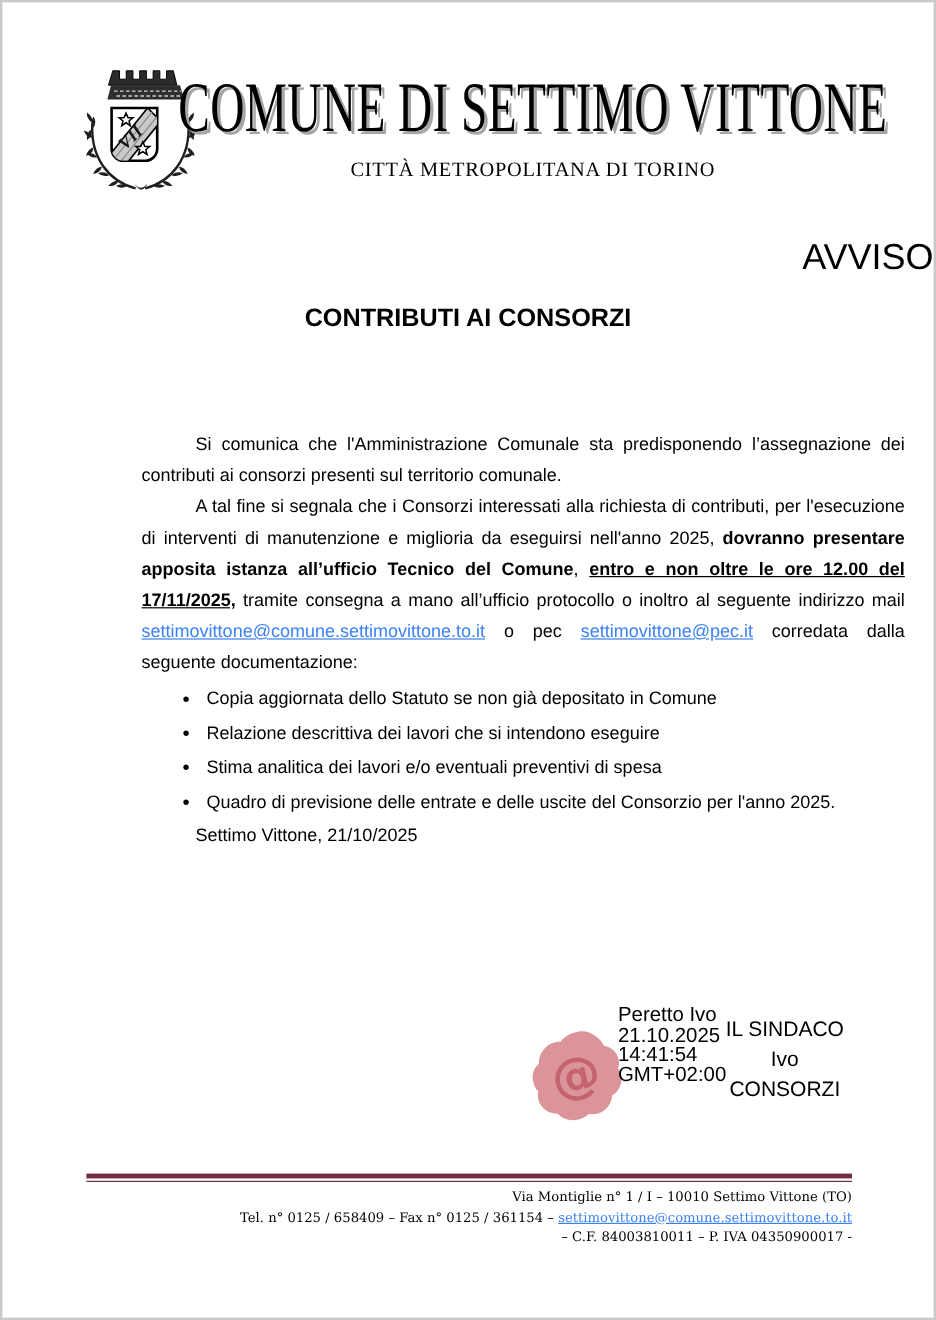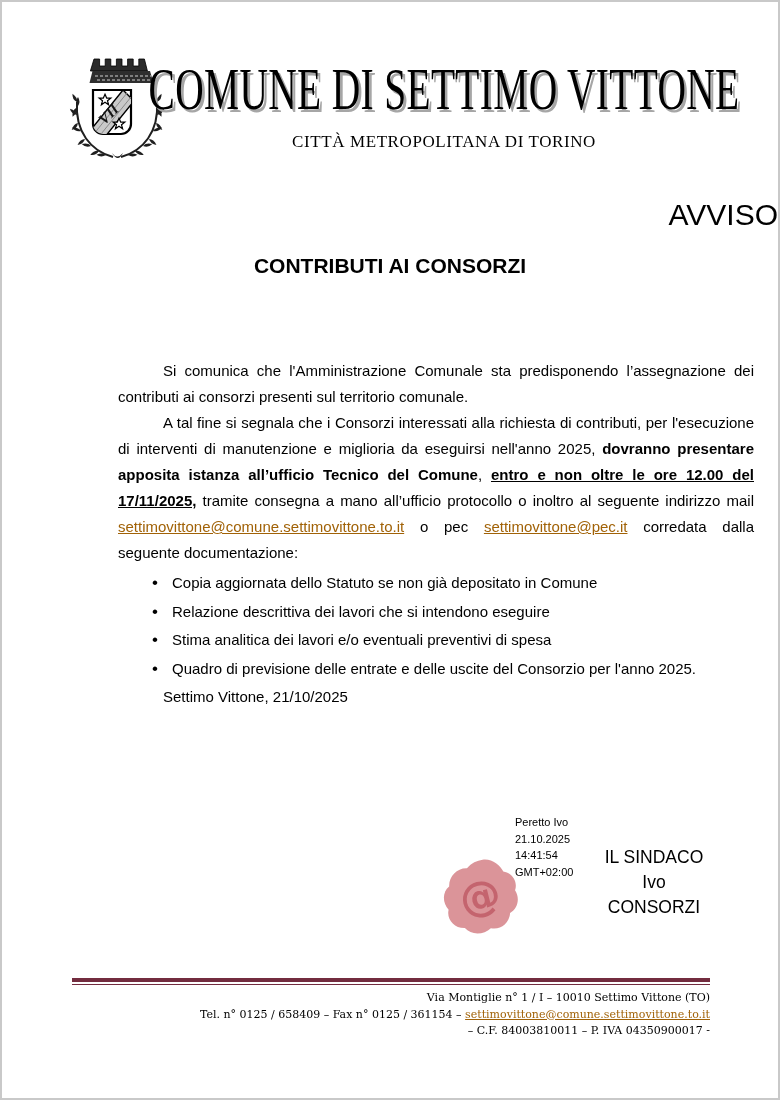--- a/index.html
+++ b/index.html
@@ -27,31 +27,31 @@
   
   .avviso { position:absolute; top:196px; left:0; right:0; text-align:right; font-size:30px; font-weight:400; }
   .subtitle { position:absolute; top:252px; left:0; right:0; text-align:center; font-size:21px; font-weight:700; line-height:23px; }
 
   
   .bodytext { position:absolute; top:356px; left:72px; width:636px; font-size:15px; line-height:26px; text-align:justify;margin-left:44px; }
   .bodytext p { margin:0; }
   .indent { text-indent:45px; }
   b { font-weight:700; }
   .u { text-decoration:underline; }
-  .doclink { color:#a16207; text-decoration:underline; cursor:pointer; }
+  .doclink { color:#3b82f6; text-decoration:underline; cursor:pointer; }
   ul.docs { margin:4px 0 0 32px; padding:0; list-style:none; }
   ul.docs li { position:relative; padding-left:22px; margin:2.5px 0; text-align:justify; }
   ul.docs li::before { content:"\2022"; position:absolute; left:2px; top:0; font-size:17px; }
   .closing { margin-top:2px; }
   .dateline { margin-top:28px; text-indent:45px; }
 
   
   .signature { position:absolute; top:812px; left:0; right:0; height:150px; }
   .seal { position:absolute; left:438px; top:43px; width:80px; height:80px; }
-  .sig-meta { position:absolute; left:513px; top:0; font-size:11px; line-height:16.5px; }
+  .sig-meta { position:absolute; left:513px; top:24px; font-size:17px; line-height:16.5px; }
   .sig-role { position:absolute; left:596px; top:31px; width:112px; text-align:center; font-size:17.5px; line-height:25px; }
 
   
   .footer { position:absolute; left:70px; right:68px; top:976px; }
   .footer-rule { height:2px; border-top:4px solid #732C3F; border-bottom:1.5px solid #732C3F; }
   .footer-text {
     margin-top:5px; text-align:right;
     font-family:"DejaVu Serif", serif; font-size:11px; line-height:16.5px;
   }
 </style>

